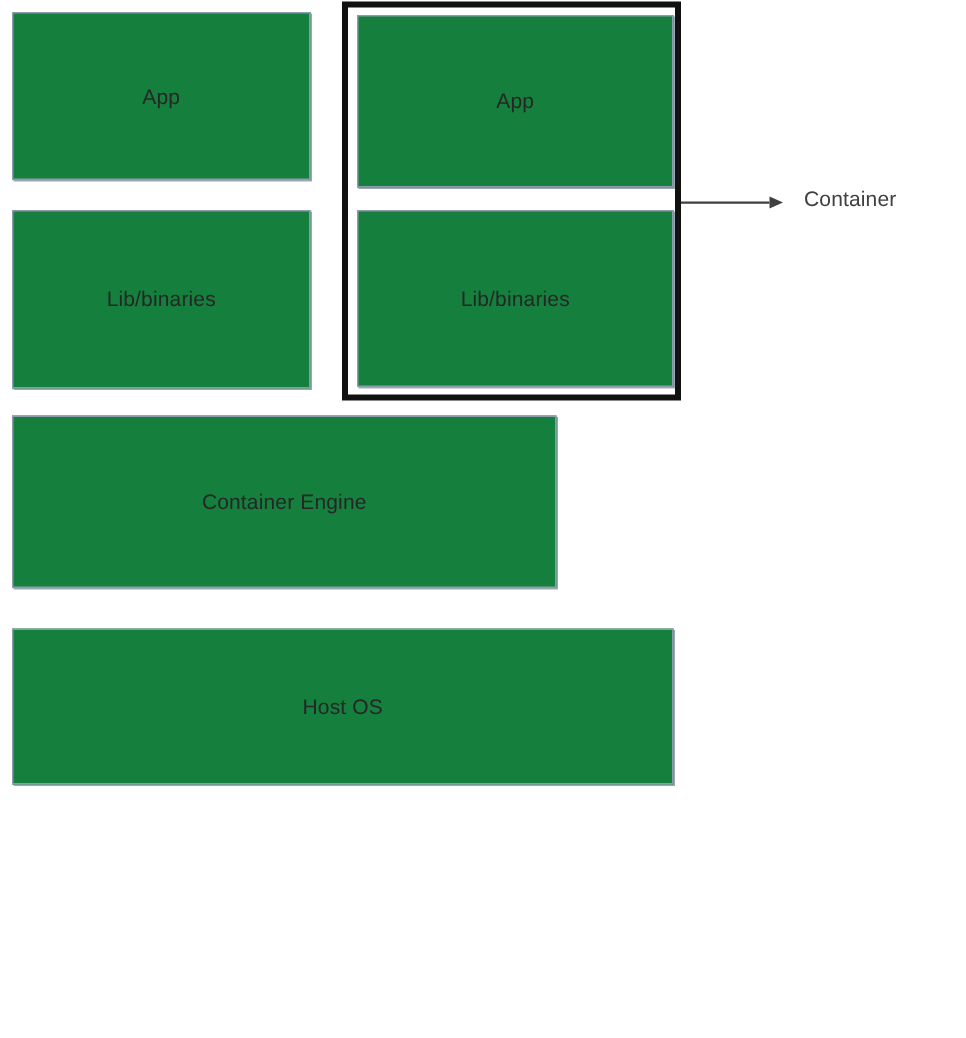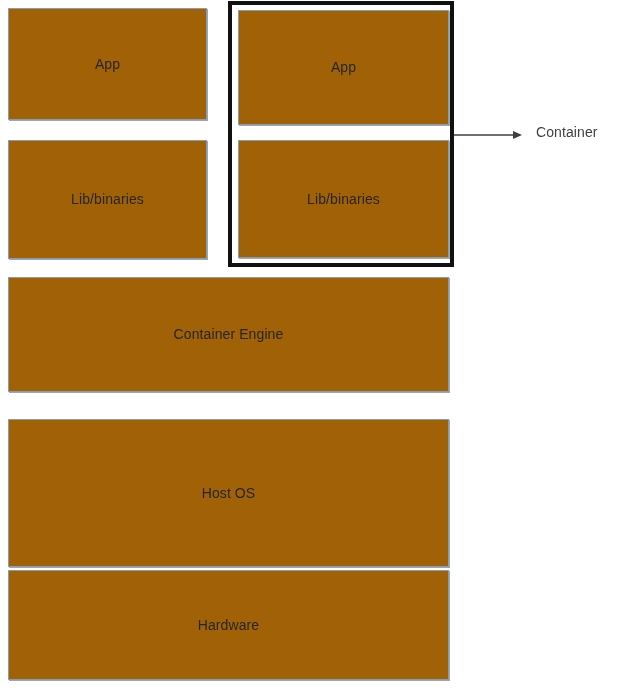--- a/index.html
+++ b/index.html
@@ -14,21 +14,21 @@
   #diagram-canvas {
     position: relative;
     width: 644px;
     height: 692px;
     background: #ffffff;
     overflow: hidden;
   }
   .node-box {
     position: absolute;
     box-sizing: border-box;
-    background: #a16207;
+    background: #15803d;
     border: 1px solid #8c9cab;
     box-shadow: 1px 1px 0 0 #9aa8b6;
     display: flex;
     align-items: center;
     justify-content: center;
     color: #262626;
     font-size: 14px;
     line-height: 1.2;
     font-family: "Liberation Sans", sans-serif;
     text-align: left;
@@ -46,22 +46,22 @@
     top: 1px;
     width: 226px;
     height: 266px;
     border: 4px solid #111111;
     background: #ffffff;
   }
   .box-app-right     { left: 238px; top: 10px;  width: 211px; height: 115px; }
   .box-lib-right     { left: 238px; top: 140px; width: 211px; height: 118px; }
 
   
-  .box-engine        { left: 8px; top: 277px; width: 441px; height: 115px; }
-  .box-hostos        { left: 8px; top: 419px; width: 441px; height: 148px; }
+  .box-engine        { left: 8px; top: 277px; width: 363px; height: 115px; }
+  .box-hostos        { left: 8px; top: 419px; width: 441px; height: 104px; }
   .box-hardware      { left: 8px; top: 570px; width: 441px; height: 110px; }
 
   
   .annotation-arrow {
     position: absolute;
     left: 453px;
     top: 126px;
     width: 70px;
     height: 18px;
     overflow: visible;
@@ -96,15 +96,14 @@
     <line x1="1" y1="9" x2="60" y2="9" stroke="#3f3f3f" stroke-width="1.5"></line>
     <polygon points="60,5 69,9 60,13" fill="#3f3f3f"></polygon>
   </svg>
 
   <div class="annotation-label">Container</div>
 
   <div class="node-box box-engine">Container Engine</div>
 
   <div class="node-box box-hostos">Host OS</div>
 
-  <div class="node-box box-hardware">Hardware</div>
 
 </div>
 
 </body></html>

